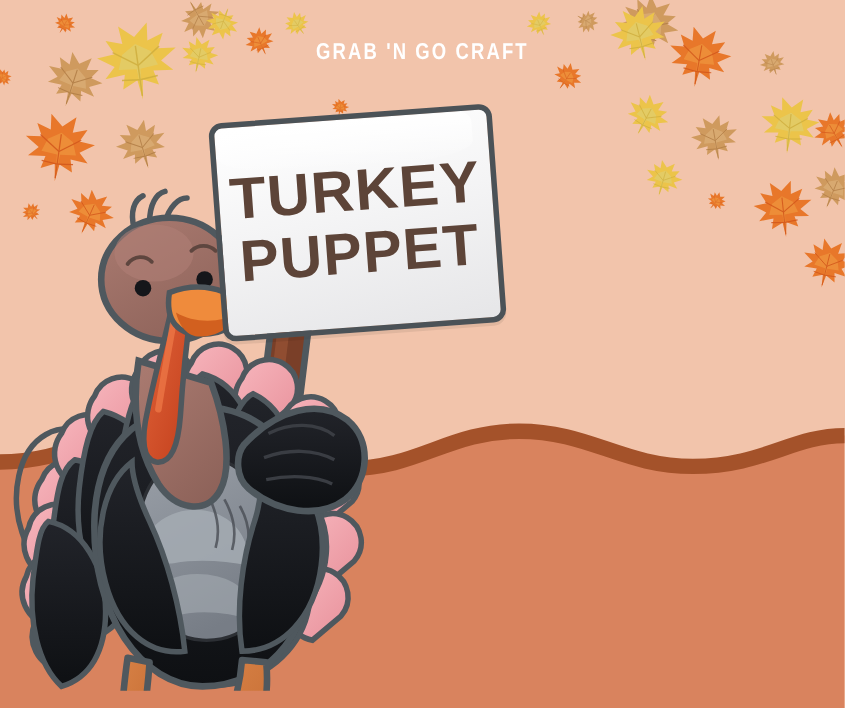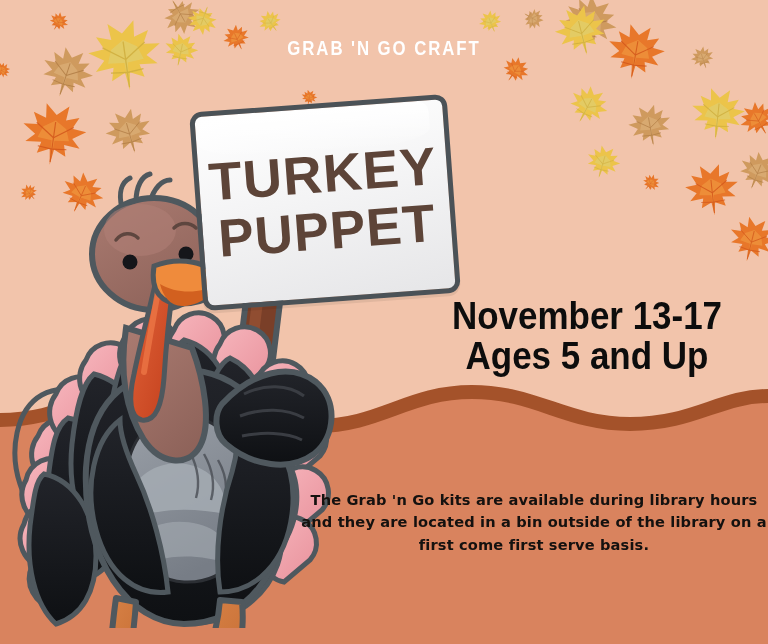--- a/index.html
+++ b/index.html
@@ -622,22 +622,17 @@
 
   <div id="sign">
     <div id="sign-board"></div>
     <div id="sign-gloss"></div>
     <div id="sign-text">
       <div id="sign-line1">TURKEY</div>
       <div id="sign-line2">PUPPET</div>
     </div>
   </div>
 
-  <div id="dateblock">
-    <div>November 13-17</div>
-    <div>Ages 5 and Up</div>
+
+  <div id="body-copy">
   </div>
 
-  <div id="body-copy">
-    <div>The Grab 'n Go kits are available during library hours and they are located in a bin outside of the library on a first come first serve basis.</div>
-  </div>
-
 </div>
 
 </body></html>

